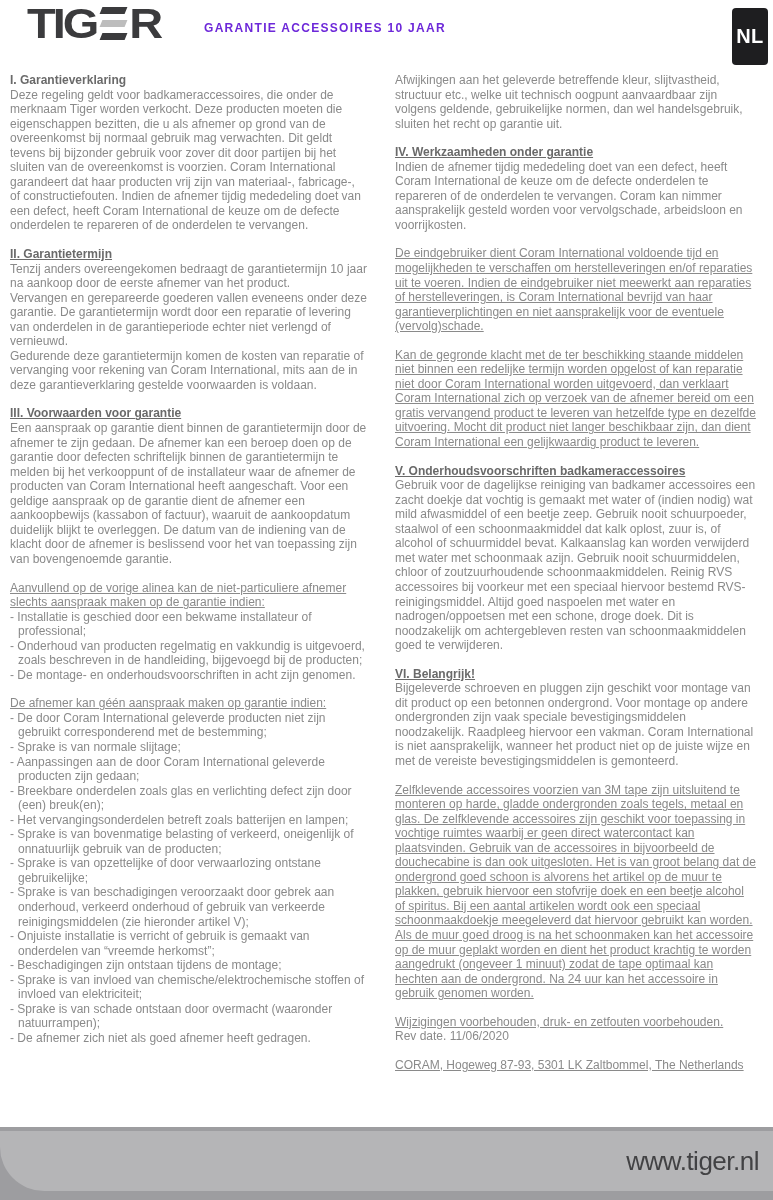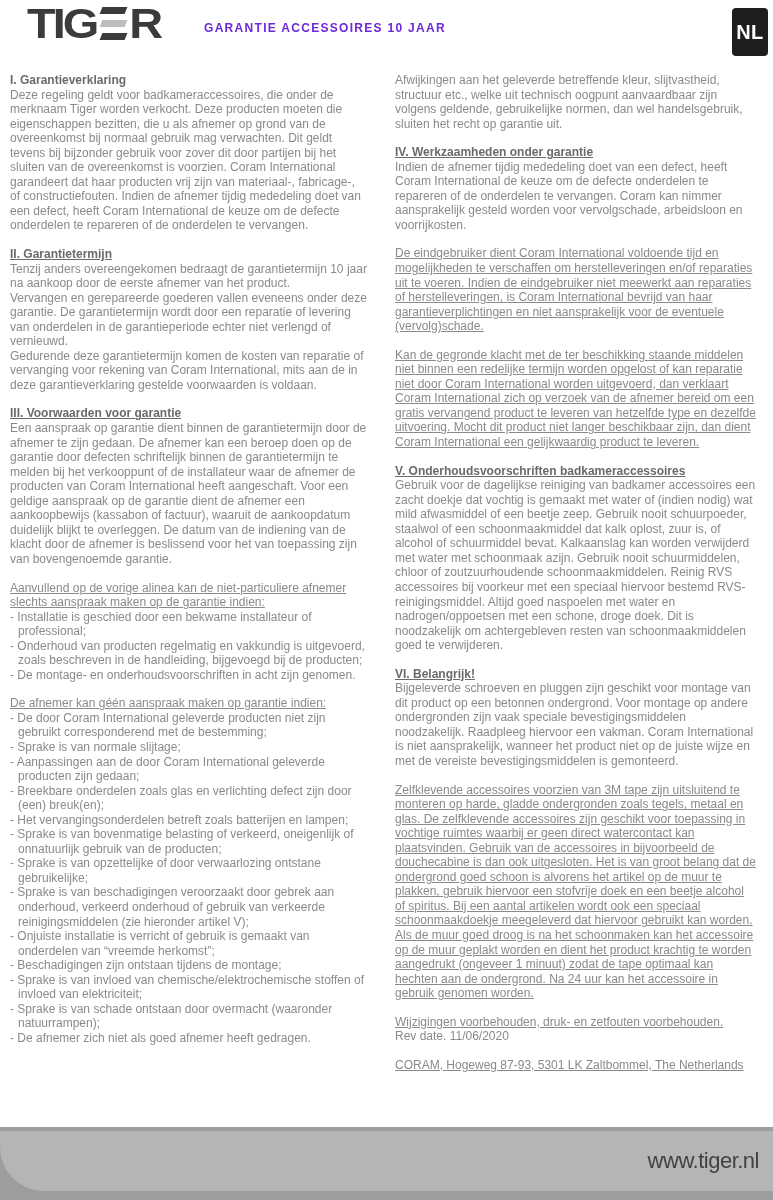--- a/index.html
+++ b/index.html
@@ -17,21 +17,21 @@
   .logo .ebars{display:flex;flex-direction:column;justify-content:space-between;
     height:33px;margin:1px 3px 0 5px;}
   .logo .ebars span{display:block;width:25px;height:7px;background:#3b3b3d;
     transform:skewX(-22deg);}
   .logo .ebars span.mid{background:#bdbdbd;}
   .doc-title{
     position:absolute;left:204px;top:21px;font-size:12px;font-weight:bold;
     color:#6d28d9;letter-spacing:1.3px;
   }
   .lang-badge{
-    position:absolute;right:5px;top:8px;width:36px;height:48px;background:#1e1e20;
+    position:absolute;right:5px;top:8px;width:36px;height:57px;background:#1e1e20;
     border-radius:4px;color:#ffffff;font-weight:bold;font-size:20px;
     display:flex;align-items:center;justify-content:center;letter-spacing:0.5px;
   }
   
   .col{
     position:absolute;top:73px;font-size:12px;line-height:14.55px;color:#8a8a8a;
   }
   #col-left{left:10px;width:358px;}
   #col-right{left:395px;width:362px;}
   .blk{margin:0;}
@@ -39,21 +39,21 @@
   .blk.h{font-weight:bold;color:#6a6a6a;}
   .blk.li{padding-left:8px;text-indent:-8px;}
   .blk.li::before{content:"- ";}
   
   .footer{position:absolute;left:0;right:0;top:1127px;height:73px;background:#9d9da0;}
   .footer-panel{
     position:absolute;left:0;right:0;top:4px;height:60px;background:#b5b5b7;
     border-bottom-left-radius:44px;display:flex;align-items:center;justify-content:flex-end;
   }
   .footer-site{
-    margin-right:14px;font-size:22px;color:#424244;letter-spacing:-0.5px;
+    margin-right:14px;font-size:26px;color:#424244;letter-spacing:-0.5px;
     font-weight:400;cursor:pointer;
   }
 </style>
 </head>
 <body>
 
 <div class="header">
   <div class="logo">
     <span class="ltr">TIG</span>
     <span class="ebars">

